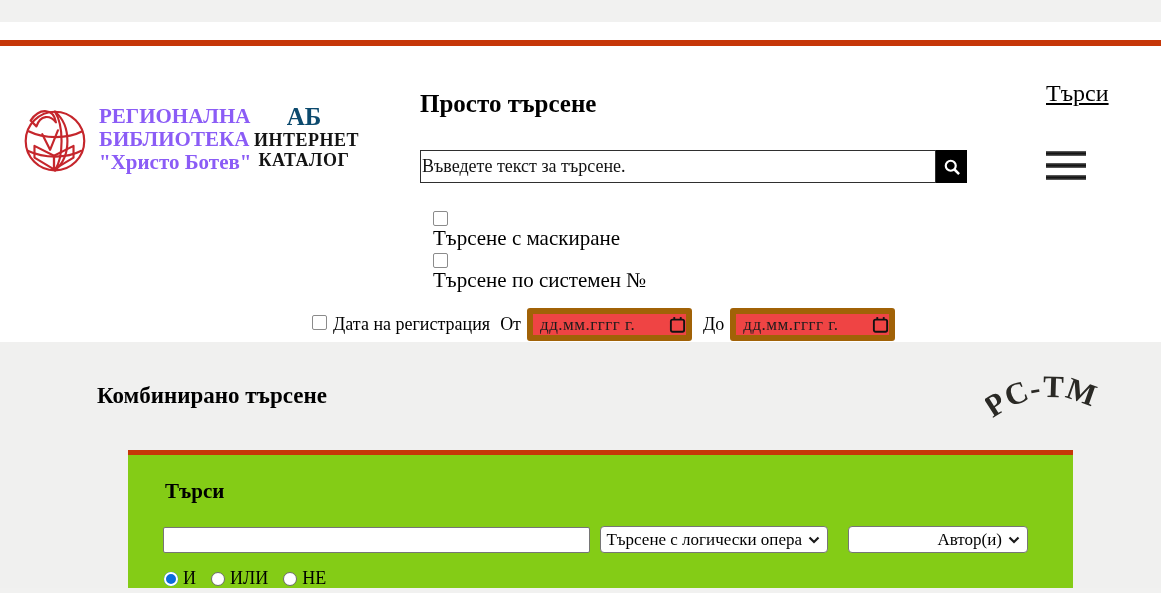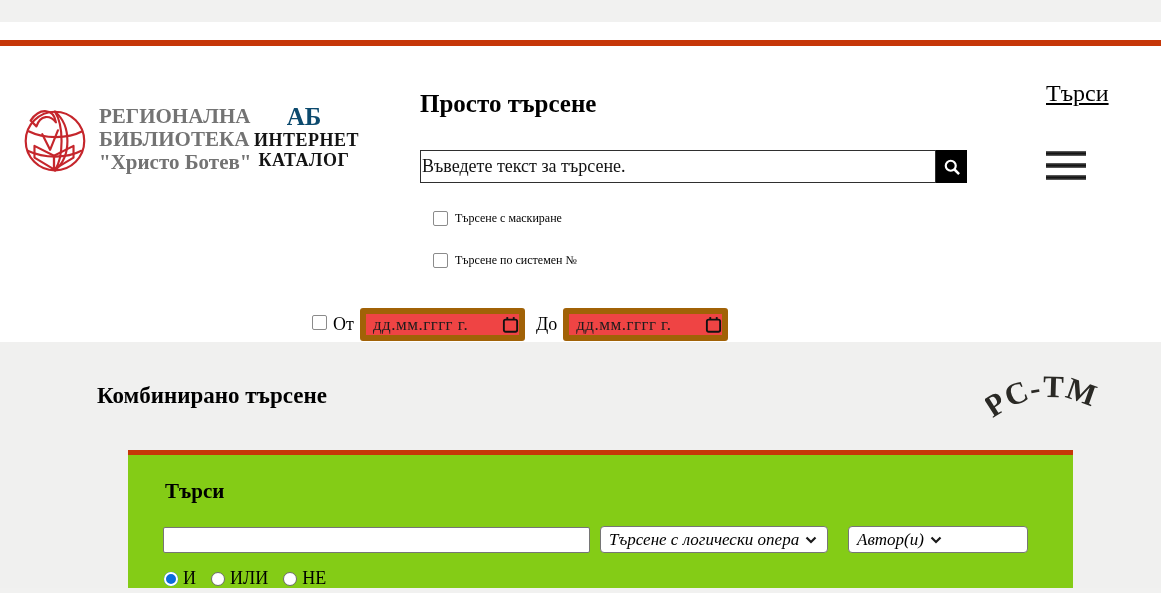--- a/index.html
+++ b/index.html
@@ -5,36 +5,36 @@
   html,body{margin:0;padding:0;background:#fff;}
   .page{position:relative;width:1161px;height:593px;background:#ffffff;overflow:hidden;
         font-family:"Liberation Serif","DejaVu Serif",serif;color:#000;}
 
   .top-strip{position:absolute;top:0;left:0;width:100%;height:22px;background:#f1f1f0;}
   .accent-line{position:absolute;top:40px;left:0;width:100%;height:6px;background:#c63708;}
 
   
   .logo-wrap{position:absolute;left:13px;top:101px;display:flex;align-items:flex-start;cursor:pointer;}
   .logo-graphic{width:82px;height:82px;}
-  .logo-name{margin-left:4px;margin-top:4px;color:#737373;font-weight:bold;
+  .logo-name{margin-left:4px;margin-top:4px;color:#8b5cf6;font-weight:bold;
              font-size:21px;line-height:23px;white-space:nowrap;}
   .ab-block{position:absolute;left:254px;top:104px;width:100px;text-align:center;font-weight:bold;}
   .ab-mono{color:#0c4a6e;font-size:25px;line-height:26px;}
   .catalog-line{color:#141414;font-size:18px;line-height:20px;letter-spacing:.5px;}
 
   
   .simple-title{position:absolute;left:420px;top:90px;margin:0;font-size:25px;font-weight:bold;}
   .search-row{position:absolute;left:420px;top:150px;display:flex;}
   .search-input{width:516px;height:33px;box-sizing:border-box;border:1px solid #2f2f2f;
                 font-family:inherit;font-size:18px;padding:0 1px;outline:none;border-radius:0;}
   .search-input::placeholder{color:#111;opacity:1;}
   .search-btn{width:31px;height:33px;background:#000;border:none;display:flex;align-items:center;
               justify-content:center;cursor:pointer;padding:0;}
 
-  .cb-row{position:absolute;display:flex;align-items:flex-start;font-size:12px;cursor:pointer;}
+  .cb-row{position:absolute;display:flex;align-items:flex-start;font-size:21px;cursor:pointer;flex-direction:column;}
   .cb-row1{left:433px;top:211px;}
   .cb-row2{left:433px;top:253px;}
   .cb-box{width:13px;height:13px;border:1px solid #8b8b8b;background:#fff;border-radius:2px;
           margin-right:7px;flex:0 0 auto;}
 
   
   .date-row{position:absolute;left:312px;top:308px;display:flex;align-items:center;font-size:18px;height:33px;}
   .date-row .cb-box{margin-right:6px;position:relative;top:-2px;}
   .date-label{margin-right:10px;}
   .fromto{margin:0 6px 0 0;}
@@ -58,22 +58,22 @@
   .combined-title{position:absolute;left:97px;top:41px;margin:0;font-size:23px;font-weight:bold;}
   .rstm-logo{position:absolute;left:985px;top:28px;}
 
   .card{position:absolute;left:128px;top:108px;width:945px;height:143px;background:#84cc16;
         border-top:5px solid #c63708;box-sizing:border-box;}
   .card-title{position:absolute;left:37px;top:24px;margin:0;font-size:21px;font-weight:bold;}
   .field-row{position:absolute;left:35px;top:71px;display:flex;align-items:center;}
   .term-input{width:427px;height:26px;box-sizing:border-box;border:1px solid #767676;border-radius:2px;
               font-family:inherit;font-size:17px;padding:0 6px;outline:none;}
   .fake-select{height:27px;box-sizing:border-box;border:1px solid #767676;border-radius:4px;background:#fff;
-               display:flex;align-items:center;justify-content:flex-start;font-size:17px;
-               padding:0 7px 0 8px;cursor:pointer;white-space:nowrap;overflow:hidden;font-style:italic;}
+               display:flex;align-items:center;justify-content:flex-end;font-size:17px;
+               padding:0 7px 0 8px;cursor:pointer;white-space:nowrap;overflow:hidden;}
   .sel-op{width:228px;margin-left:10px;}
   .sel-field{width:180px;margin-left:20px;}
   .chev{flex:0 0 auto;margin-left:6px;}
 
   .radio-row{position:absolute;left:36px;top:113px;display:flex;align-items:center;font-size:18px;}
   .radio-item{display:flex;align-items:center;margin-right:15px;cursor:pointer;}
   .radio-dot{width:14px;height:14px;border-radius:50%;margin-right:5px;flex:0 0 auto;
              border:1px solid #6d6d6d;background:#fff;box-sizing:border-box;}
   .radio-dot.checked{border:none;background:#0b6cdb;box-shadow:inset 0 0 0 2px #ffffff,inset 0 0 0 7px #0b6cdb;}
 
@@ -130,20 +130,21 @@
     <span>Търсене с маскиране</span>
   </label>
 
   <label class="cb-row cb-row2">
     <span class="cb-box"></span>
     <span>Търсене по системен №</span>
   </label>
 
   <div class="date-row">
     <span class="cb-box"></span>
+    <span class="date-label">Дата на регистрация</span>
     <span class="fromto">От</span>
     <div class="date-input">
       <span class="dval">дд.мм.гггг г.</span>
       <svg class="cal-icon" width="17" height="18" viewBox="0 0 20 21">
         <rect x="2.2" y="4.2" width="15.6" height="14.2" rx="2" fill="none" stroke="#111" stroke-width="2.2"></rect>
         <line x1="6.2" y1="1.2" x2="6.2" y2="4.2" stroke="#111" stroke-width="2.2"></line>
         <line x1="13.8" y1="1.2" x2="13.8" y2="4.2" stroke="#111" stroke-width="2.2"></line>
       </svg>
     </div>
     <span class="fromto">До</span>

